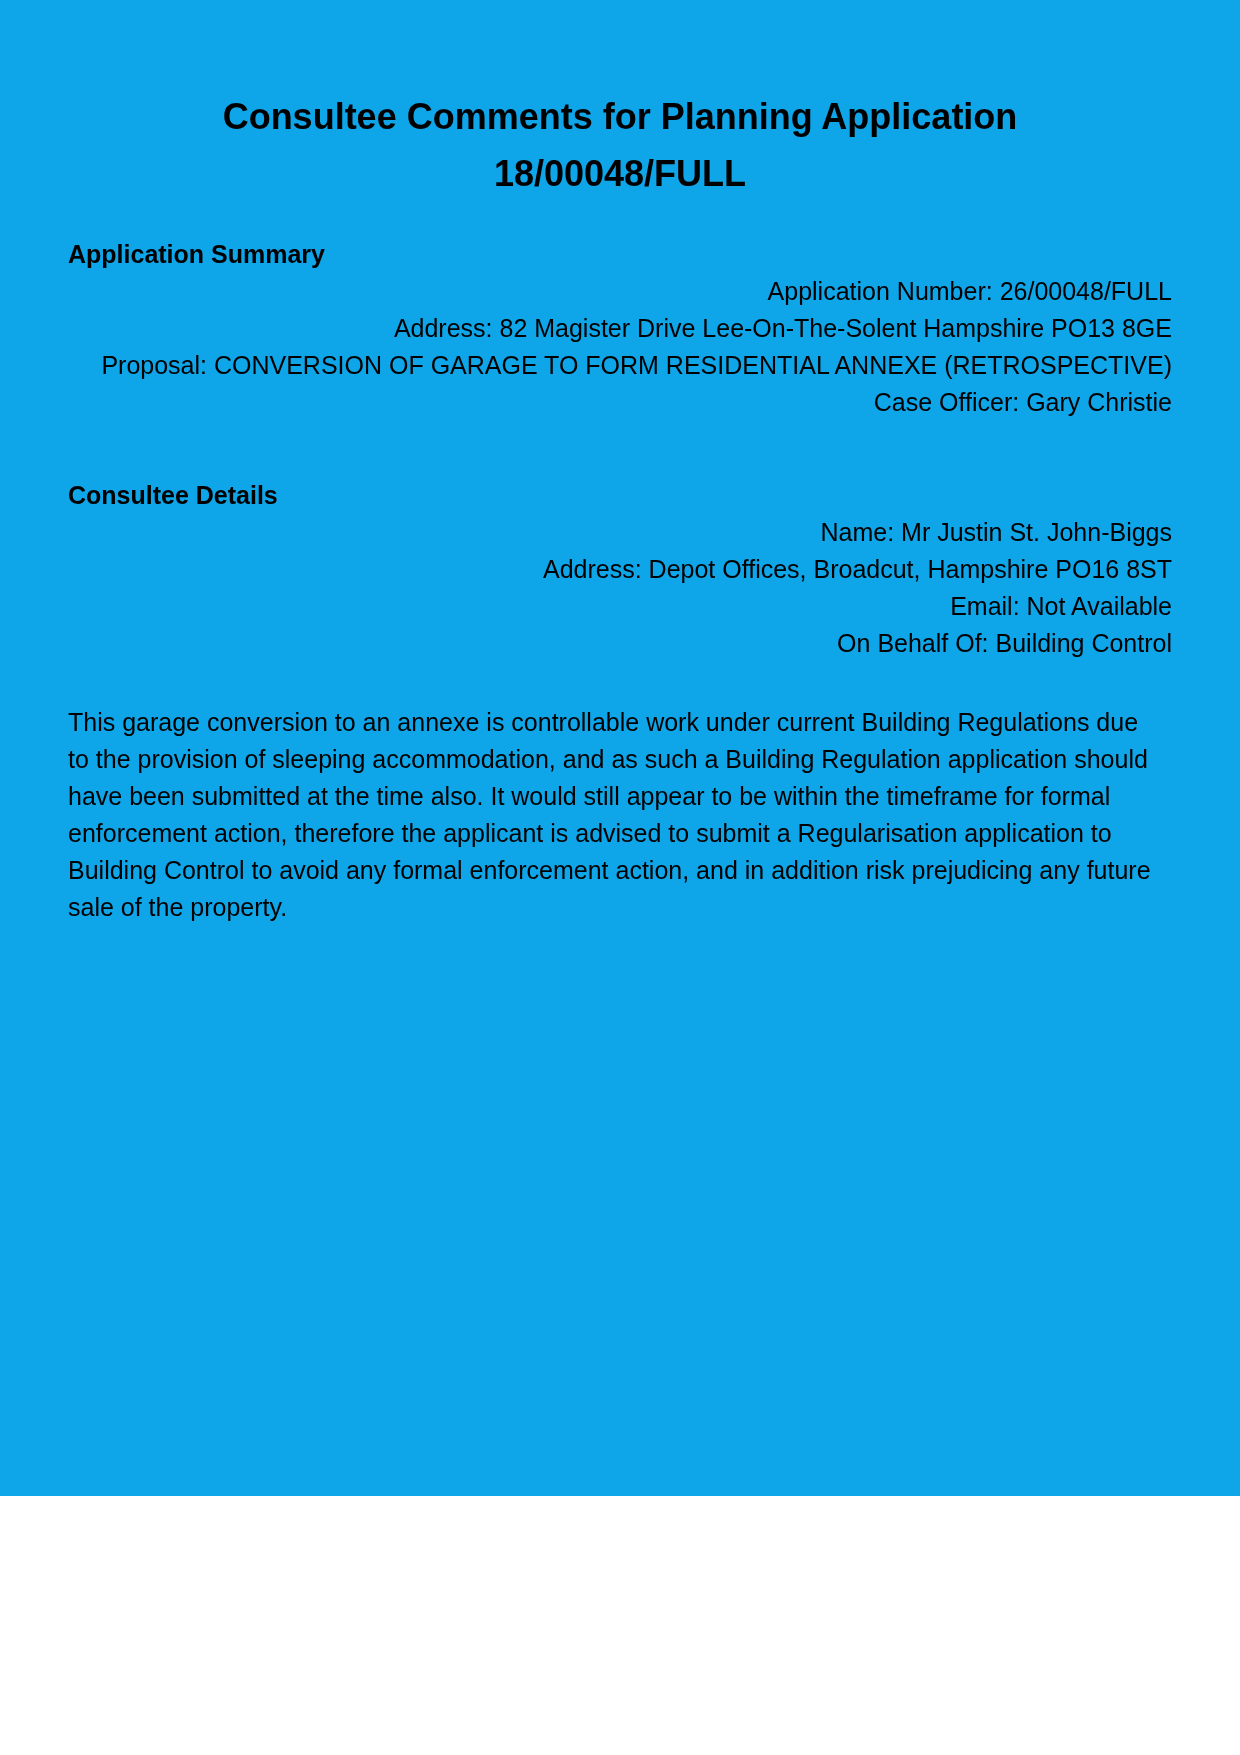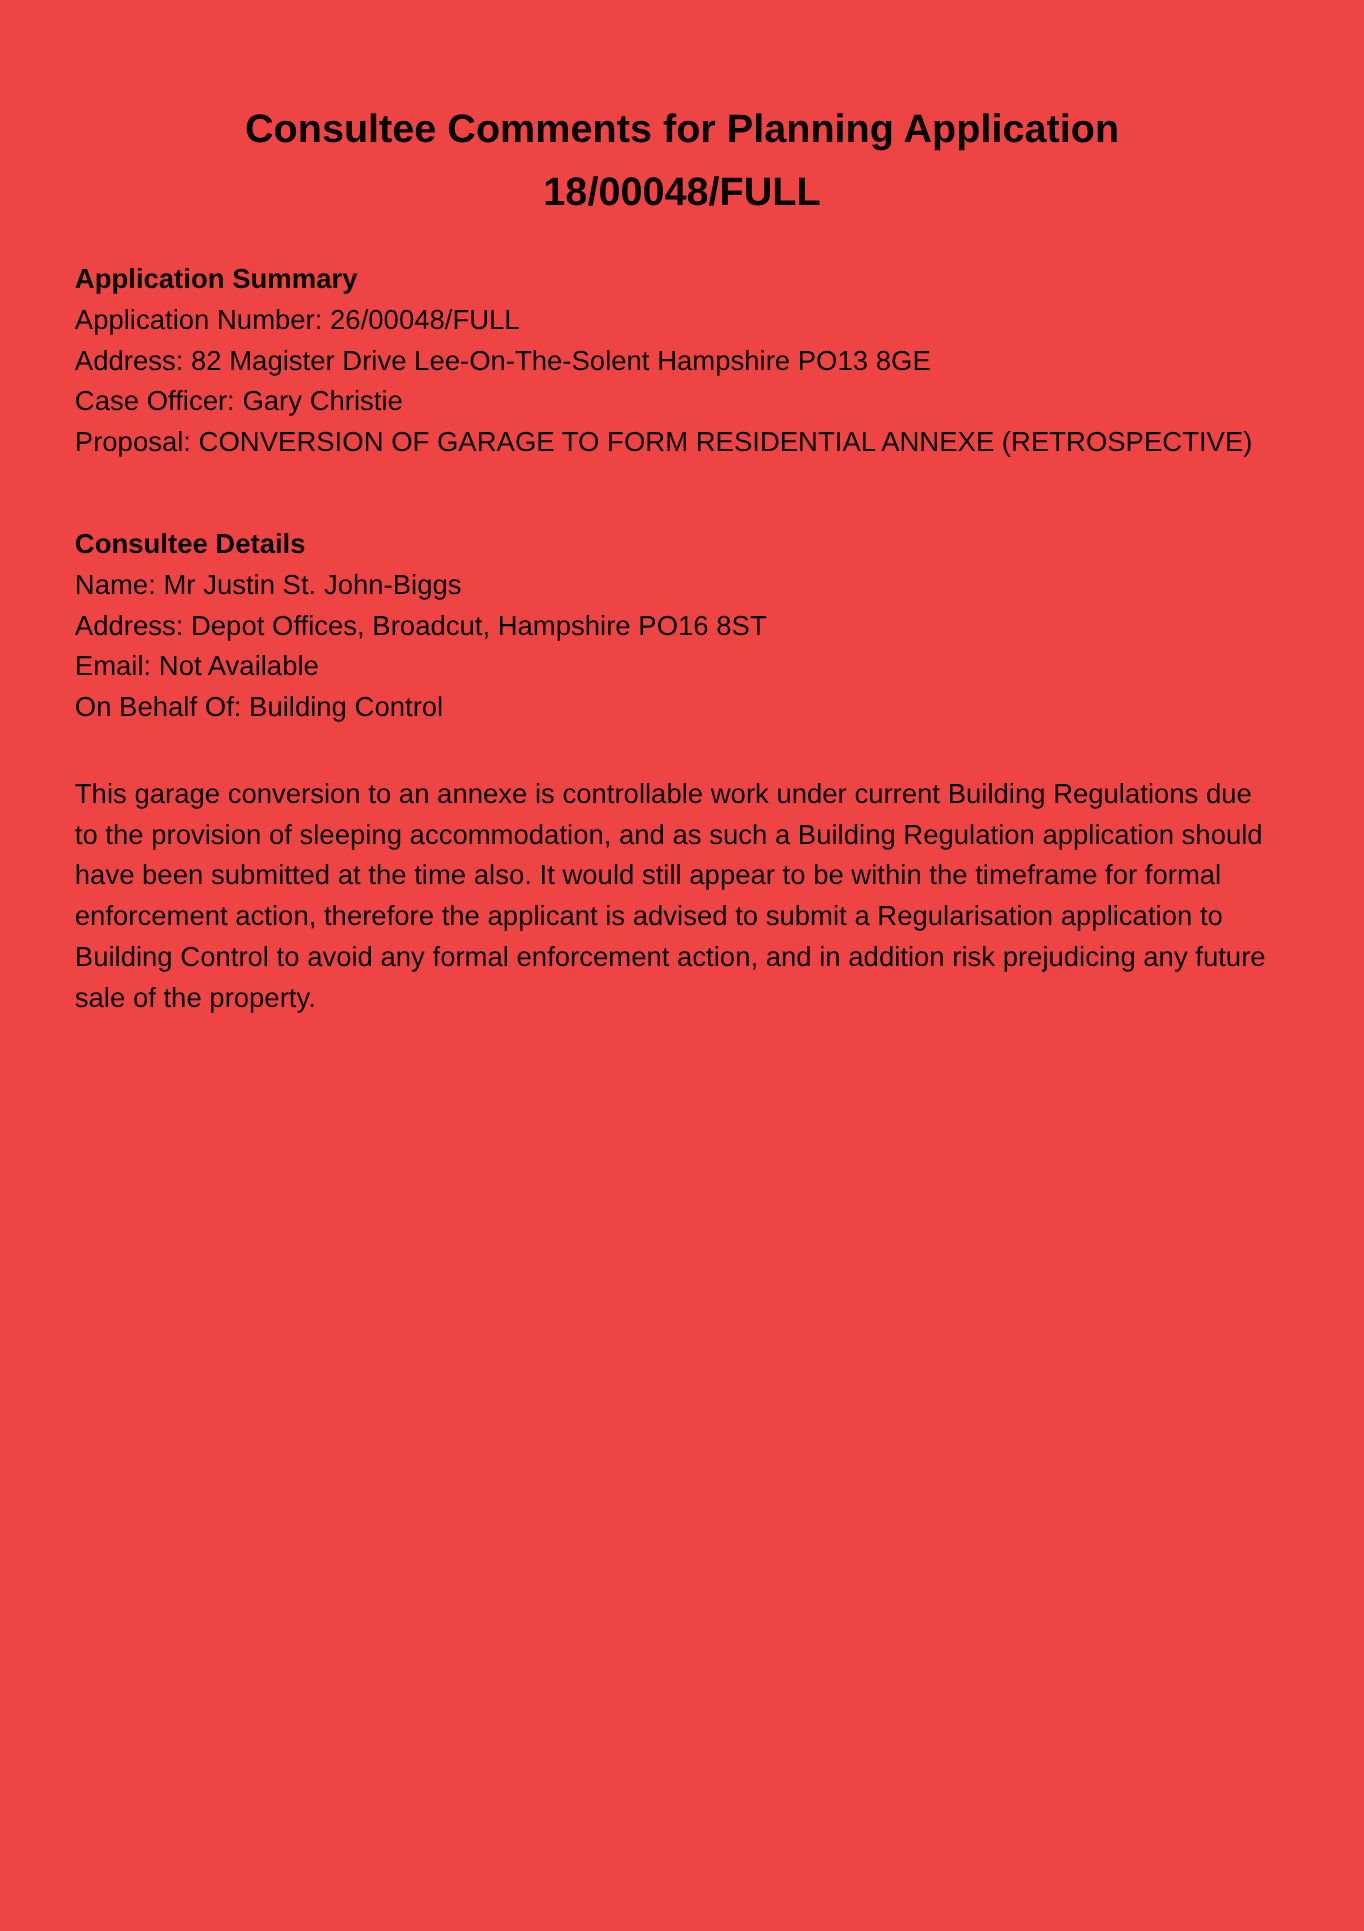--- a/index.html
+++ b/index.html
@@ -3,22 +3,22 @@
 <meta charset="utf-8">
 <style>
   html, body {
     margin: 0;
     padding: 0;
     background: #ffffff;
   }
   .page {
     position: relative;
     width: 1240px;
-    height: 1755px;
-    background: #ef4444;
+    height: 1496px;
+    background: #0ea5e9;
     color: #000000;
     font-family: "Liberation Sans", "DejaVu Sans", sans-serif;
     box-sizing: border-box;
     padding: 88px 68px 0 68px;
     overflow: hidden;
   }
   .doc-title {
     margin: 0;
     font-size: 36px;
     line-height: 57px;
@@ -35,20 +35,21 @@
   .section-heading {
     font-size: 25px;
     font-weight: 700;
     line-height: 37px;
   }
   .field-line {
     font-size: 25px;
     font-weight: 400;
     line-height: 37px;
     white-space: nowrap;
+    text-align: right;
   }
   .comment-paragraph {
     margin: 0;
     font-size: 25px;
     font-weight: 400;
     line-height: 37px;
     max-width: 1090px;
   }
 </style>
 </head>
@@ -58,22 +59,22 @@
 
   <h1 class="doc-title">
     <div>Consultee Comments for Planning Application</div>
     <div>18/00048/FULL</div>
   </h1>
 
   <div class="section summary">
     <div class="section-heading">Application Summary</div>
     <div class="field-line">Application Number: 26/00048/FULL</div>
     <div class="field-line">Address: 82 Magister Drive Lee-On-The-Solent Hampshire PO13 8GE</div>
+    <div class="field-line">Proposal: CONVERSION OF GARAGE TO FORM RESIDENTIAL ANNEXE (RETROSPECTIVE)</div>
     <div class="field-line">Case Officer: Gary Christie</div>
-    <div class="field-line">Proposal: CONVERSION OF GARAGE TO FORM RESIDENTIAL ANNEXE (RETROSPECTIVE)</div>
   </div>
 
   <div class="section consultee">
     <div class="section-heading">Consultee Details</div>
     <div class="field-line">Name: Mr Justin St. John-Biggs</div>
     <div class="field-line">Address: Depot Offices, Broadcut, Hampshire PO16 8ST</div>
     <div class="field-line">Email: Not Available</div>
     <div class="field-line">On Behalf Of: Building Control</div>
   </div>
 

